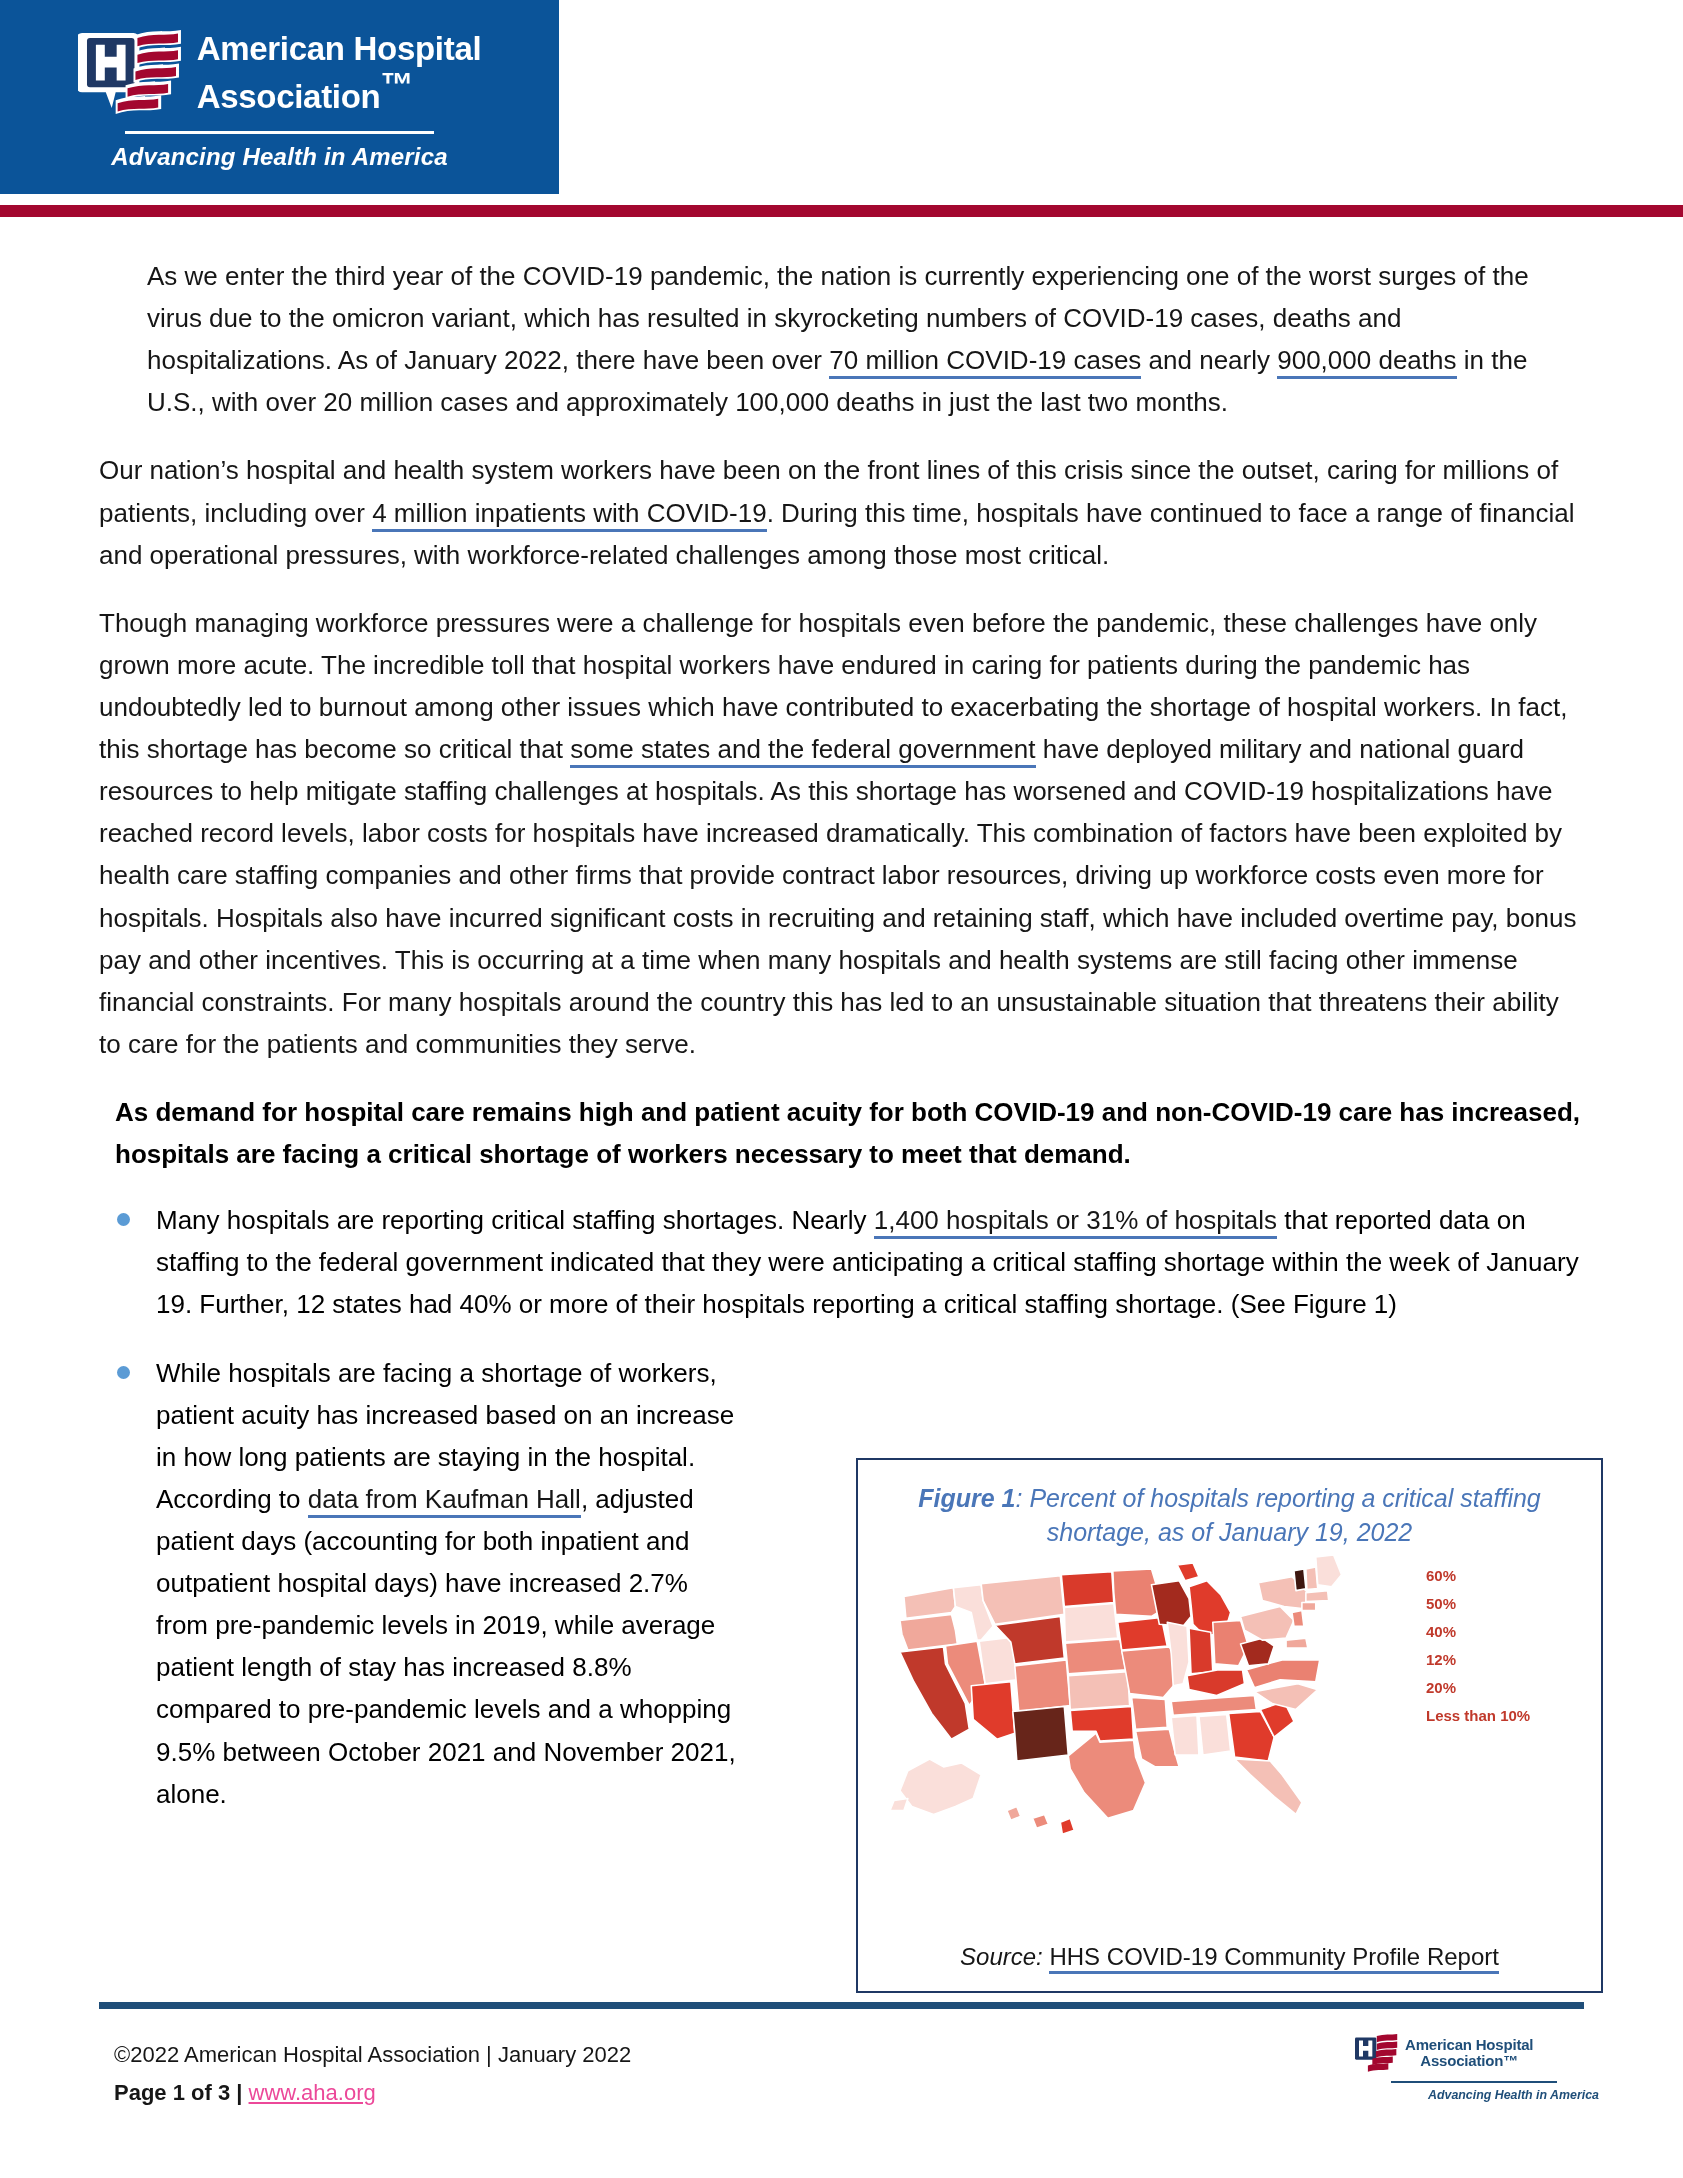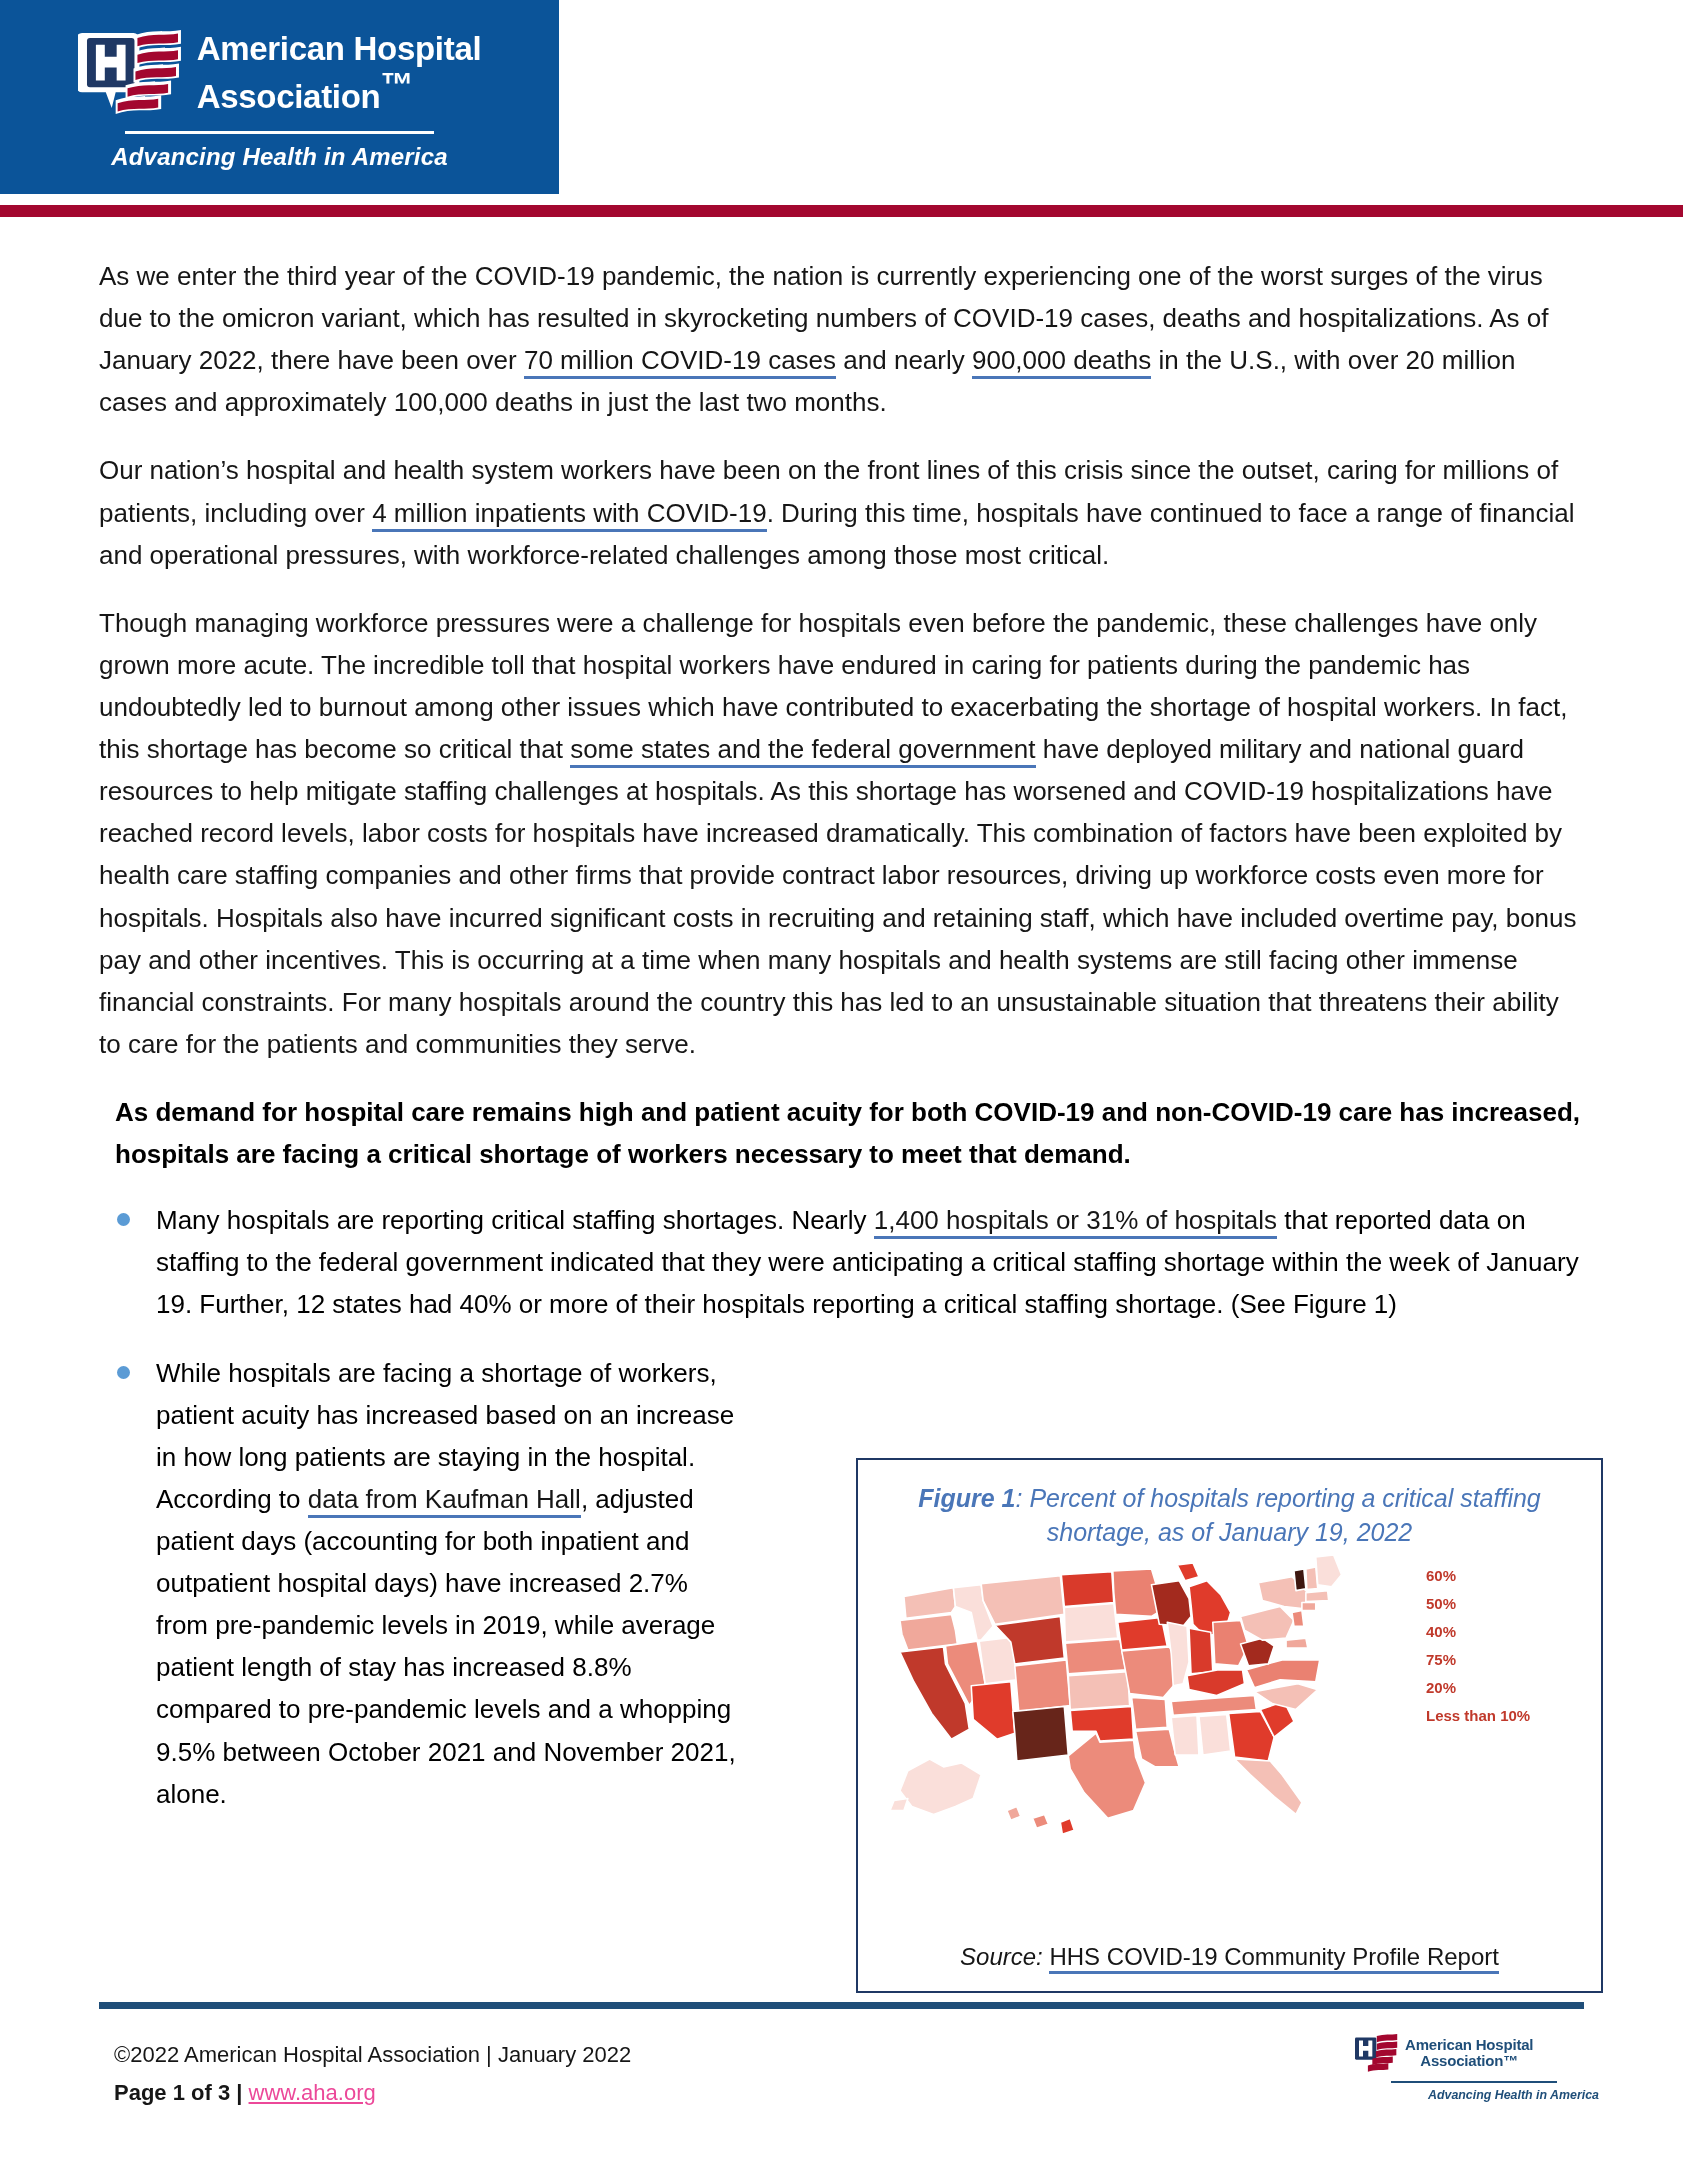--- a/index.html
+++ b/index.html
@@ -43,21 +43,21 @@
     font-family:"Liberation Sans", sans-serif; letter-spacing:0.1px;
   }
   .band-crimson { width:1683px; height:12px; background:#a3072f; margin-top:11px; }
 
   
   .page { padding:0 99px; position:relative; }
   p.body {
     font-size:26px; line-height:1.62; margin:0 0 26px 0;
     color:#161616; text-align:left;
   }
-  p.body.first { margin-top:38px; }
+  p.body.first { margin-top:38px;margin-left:48px; }
   p.lead-bold { font-weight:bold; font-size:26px; line-height:1.62; margin:0 0 24px 16px; }
   a.link {
     color:#161616; text-decoration:none;
     border-bottom:3px solid #4a76b8; padding-bottom:1px;
   }
 
   
   ul.bullets { list-style:none; margin:4px; padding:0; }
   li.bullet {
     position:relative; padding-left:53px; font-size:26px;
@@ -289,21 +289,21 @@
       <div class="legend-row">
         <div class="legend-swatch" style="background:#67251a"></div>
         <div class="legend-label">50%</div>
       </div>
       <div class="legend-row">
         <div class="legend-swatch" style="background:#c0392b"></div>
         <div class="legend-label">40%</div>
       </div>
       <div class="legend-row">
         <div class="legend-swatch" style="background:#e03b2b"></div>
-        <div class="legend-label">75%</div>
+        <div class="legend-label">12%</div>
       </div>
       <div class="legend-row">
         <div class="legend-swatch" style="background:#e8705e"></div>
         <div class="legend-label">20%</div>
       </div>
       <div class="legend-row">
         <div class="legend-swatch" style="background:#f0a89b"></div>
         <div class="legend-label">Less than 10%</div>
       </div>
       <div class="legend-row">

